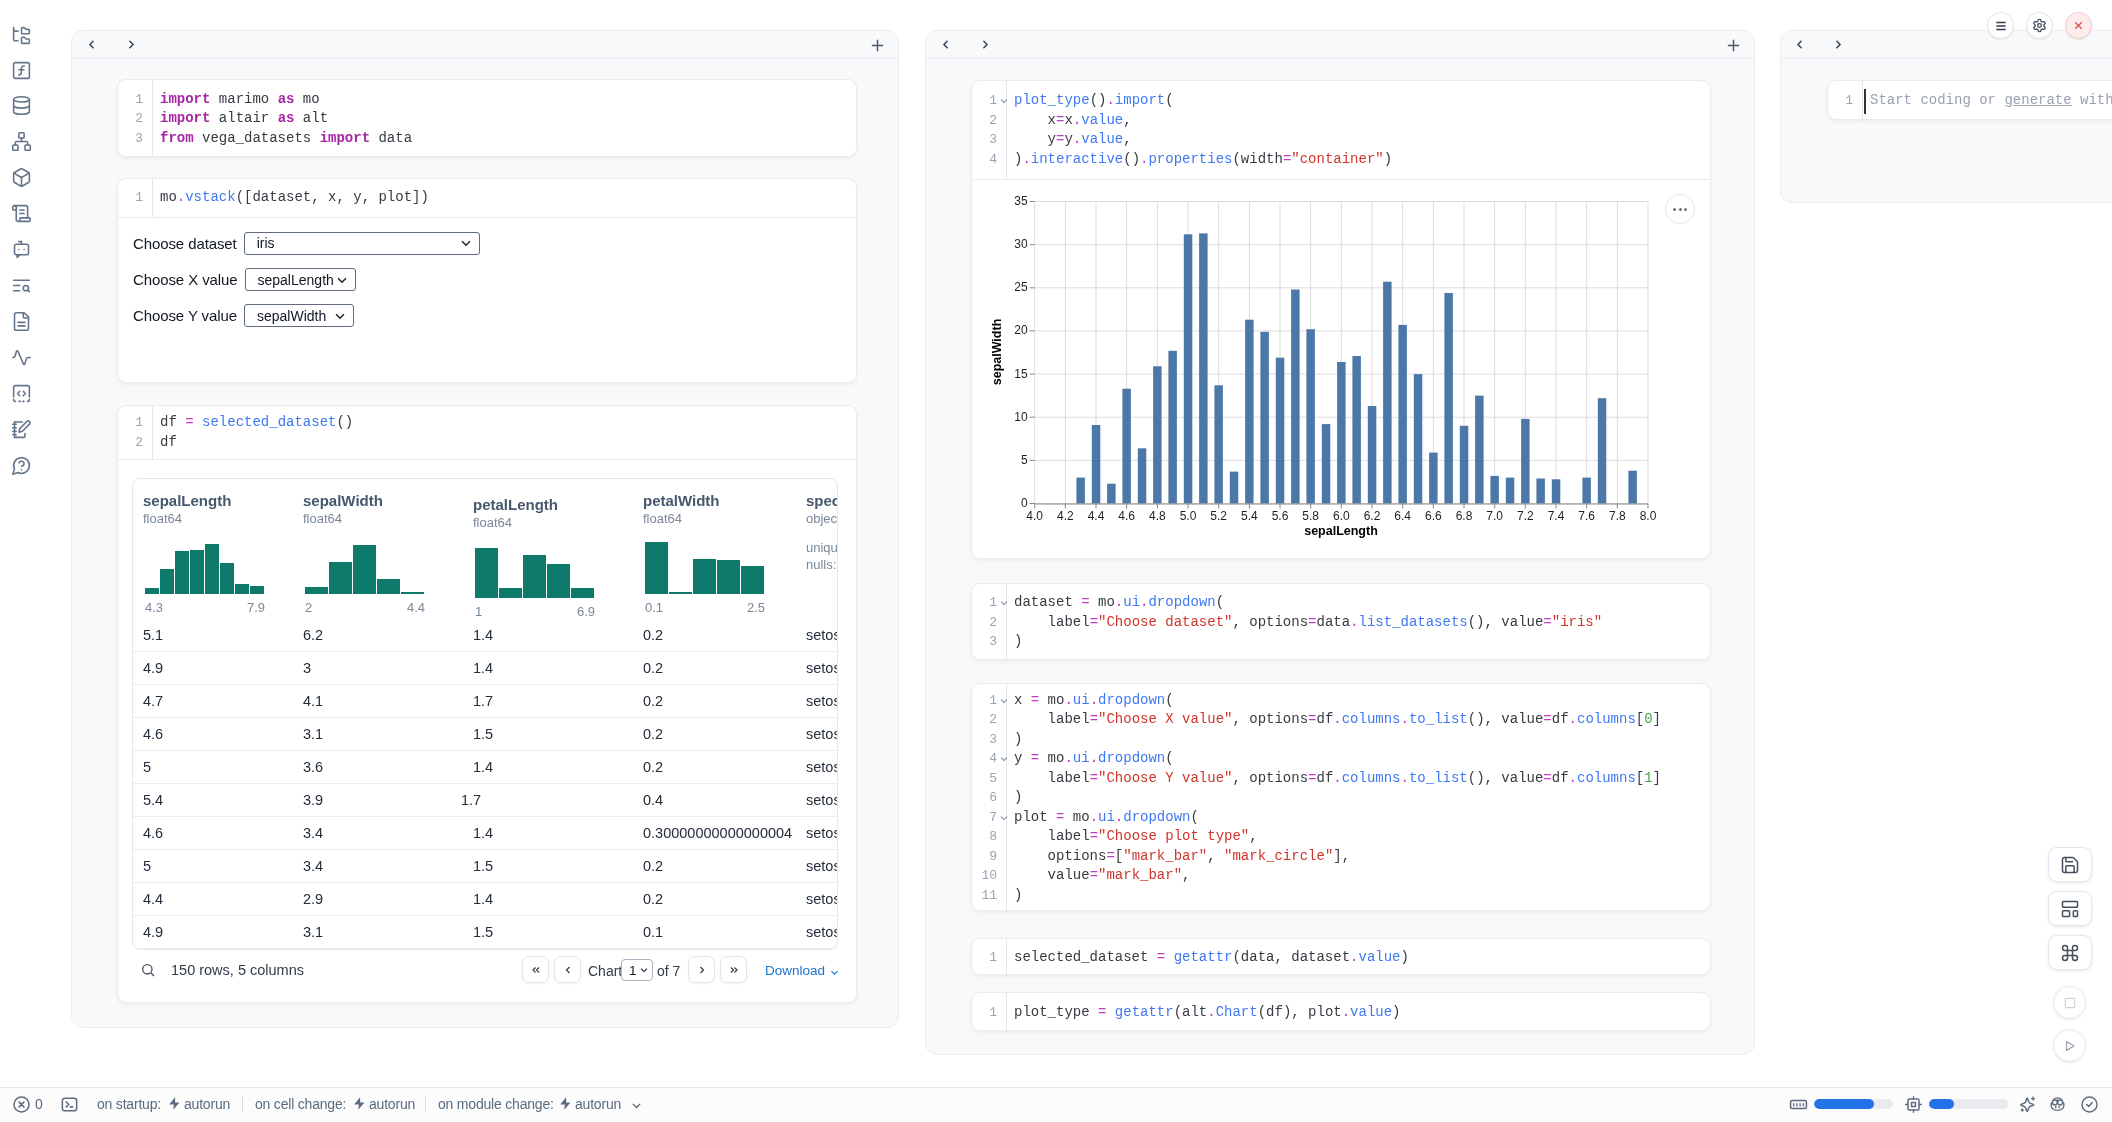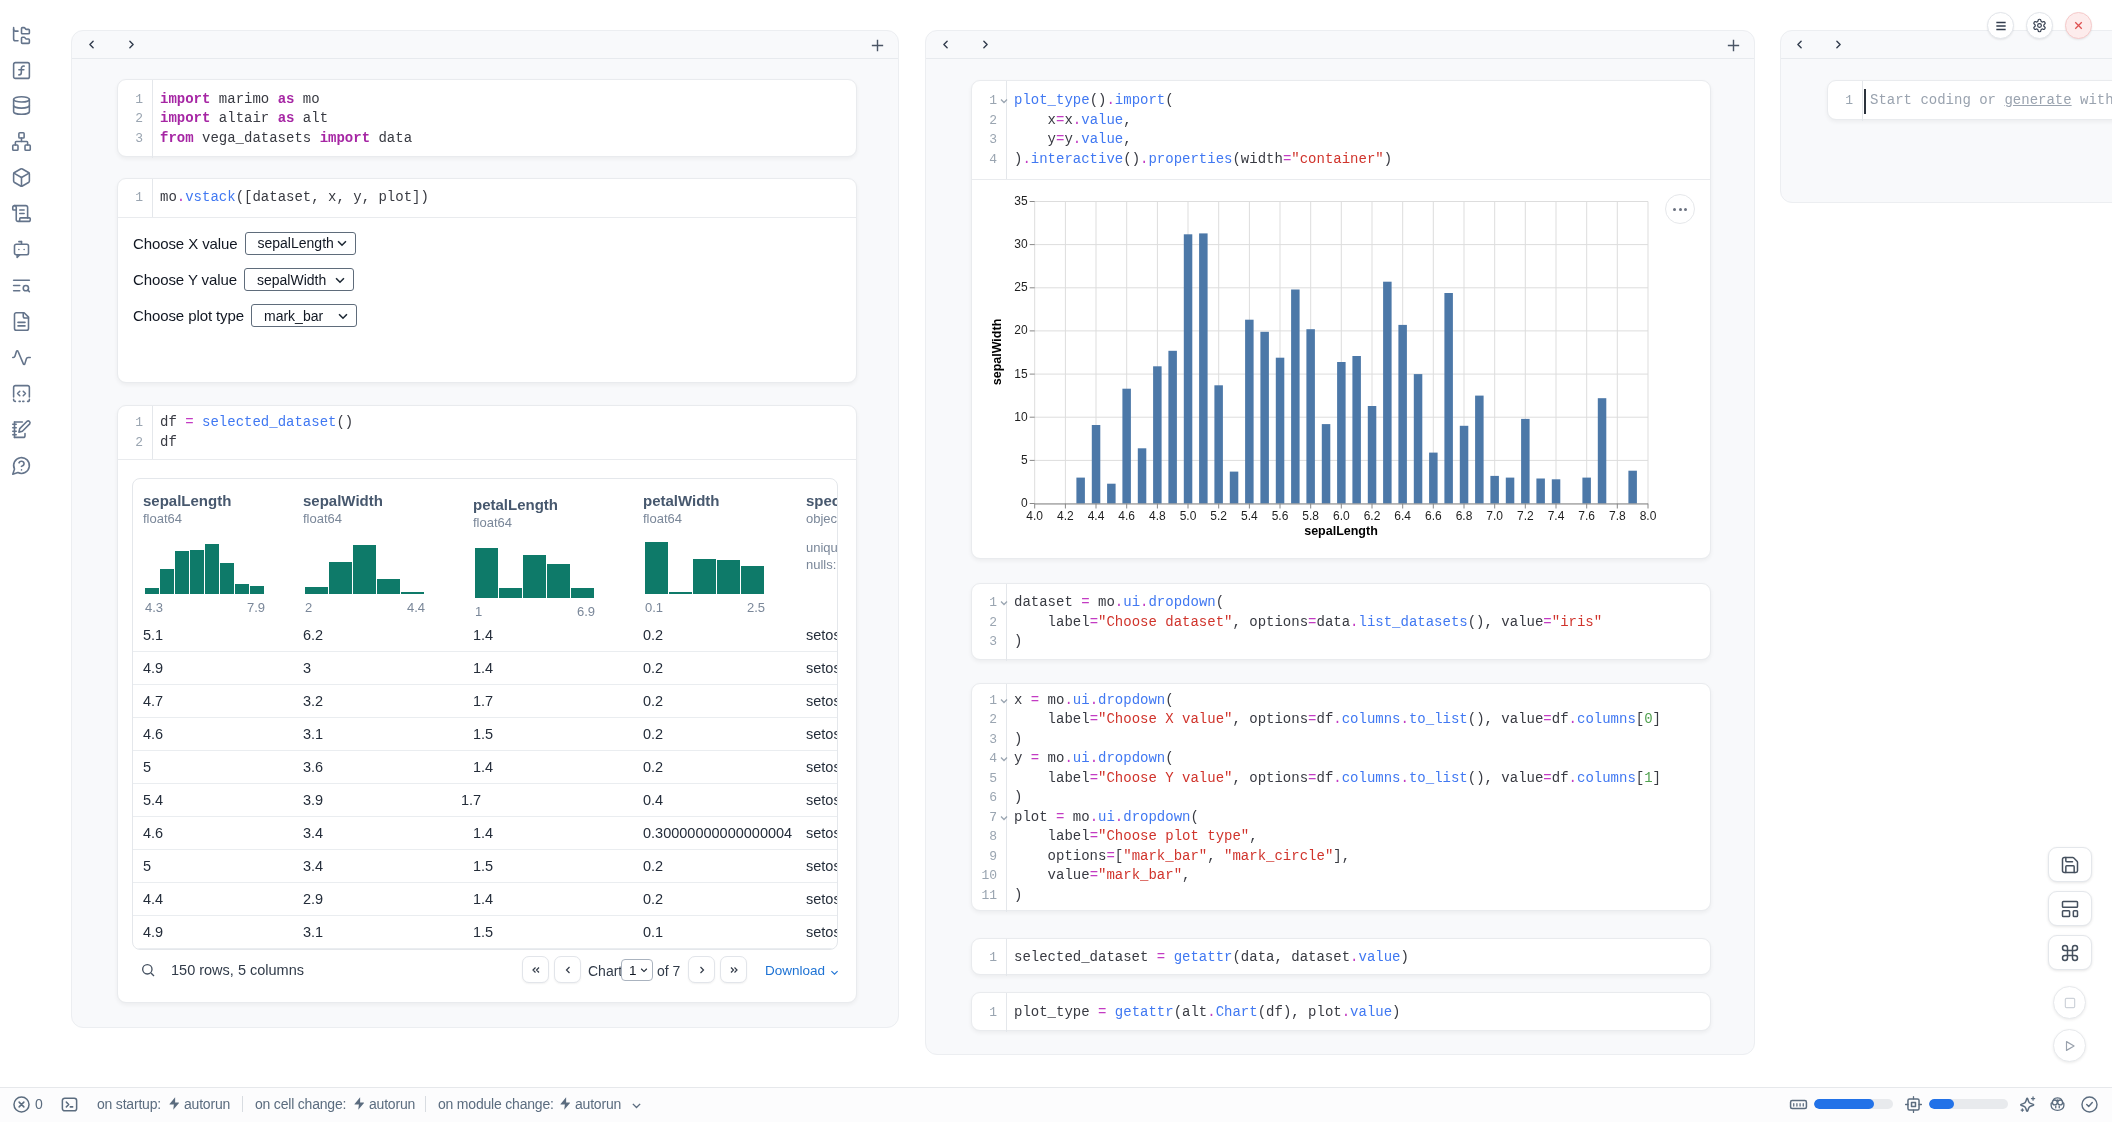--- a/index.html
+++ b/index.html
@@ -167,46 +167,46 @@
       </div>
     </div>
 <div class="cell" style="left:45px;top:147px;width:740px;height:205px">
 <div class="gline" style="height:38px"></div>
 <div class="code" style="height:38px">
         <div class="cl"><span class="ln">1</span><span class="cc">mo<i class="o">.</i><i class="f">vstack</i>([dataset, x, y, plot])</span></div>
       </div>
       <div class="divider" style="top:38px"></div>
       <div class="outp" style="top:39px;left:0;width:100%;padding:7px 0 0 15px">
 <div class="drow">
+          <span class="dlab">Choose dataset</span>
+          <span class="sel" style="width:236px">
+            <span>iris</span>
+            <svg class="chv" width="14" height="14" viewBox="0 0 16 16">
+              <path d="M3.5 6 8 10.5 12.5 6" stroke="#1c2733" stroke-width="1.8" fill="none"></path>
+            </svg>
+          </span>
+        </div>
+<div class="drow">
           <span class="dlab">Choose X value</span>
           <span class="sel" style="width:111px">
             <span>sepalLength</span>
             <svg class="chv" width="14" height="14" viewBox="0 0 16 16">
               <path d="M3.5 6 8 10.5 12.5 6" stroke="#1c2733" stroke-width="1.8" fill="none"></path>
             </svg>
           </span>
         </div>
 <div class="drow">
           <span class="dlab">Choose Y value</span>
           <span class="sel" style="width:110px">
             <span>sepalWidth</span>
             <svg class="chv" width="14" height="14" viewBox="0 0 16 16">
               <path d="M3.5 6 8 10.5 12.5 6" stroke="#1c2733" stroke-width="1.8" fill="none"></path>
             </svg>
           </span>
         </div>
-<div class="drow">
-          <span class="dlab">Choose plot type</span>
-          <span class="sel" style="width:106px">
-            <span>mark_bar</span>
-            <svg class="chv" width="14" height="14" viewBox="0 0 16 16">
-              <path d="M3.5 6 8 10.5 12.5 6" stroke="#1c2733" stroke-width="1.8" fill="none"></path>
-            </svg>
-          </span>
-        </div>
 </div>
     </div>
 <div class="cell" style="left:45px;top:374px;width:740px;height:598px">
 <div class="gline" style="height:53px"></div>
 <div class="code" style="height:53px">
         <div class="cl"><span class="ln">1</span><span class="cc">df <i class="o">=</i> <i class="f">selected_dataset</i>()</span></div>
         <div class="cl"><span class="ln">2</span><span class="cc">df</span></div>
       </div>
       <div class="divider" style="top:53px"></div>
       <div class="tcard" style="left:14px;top:72px;width:706px;height:472px">
@@ -278,21 +278,21 @@
           </div>
           <div class="trow">
             <span style="position:absolute;left:10px">4.9</span>
             <span style="position:absolute;left:170px">3</span>
             <span style="position:absolute;left:340px">1.4</span>
             <span style="position:absolute;left:510px">0.2</span>
             <span style="position:absolute;left:673px">setosa</span>
           </div>
           <div class="trow">
             <span style="position:absolute;left:10px">4.7</span>
-            <span style="position:absolute;left:170px">3.2</span>
+            <span style="position:absolute;left:170px">4.1</span>
             <span style="position:absolute;left:340px">1.7</span>
             <span style="position:absolute;left:510px">0.2</span>
             <span style="position:absolute;left:673px">setosa</span>
           </div>
           <div class="trow">
             <span style="position:absolute;left:10px">4.6</span>
             <span style="position:absolute;left:170px">3.1</span>
             <span style="position:absolute;left:340px">1.5</span>
             <span style="position:absolute;left:510px">0.2</span>
             <span style="position:absolute;left:673px">setosa</span>

